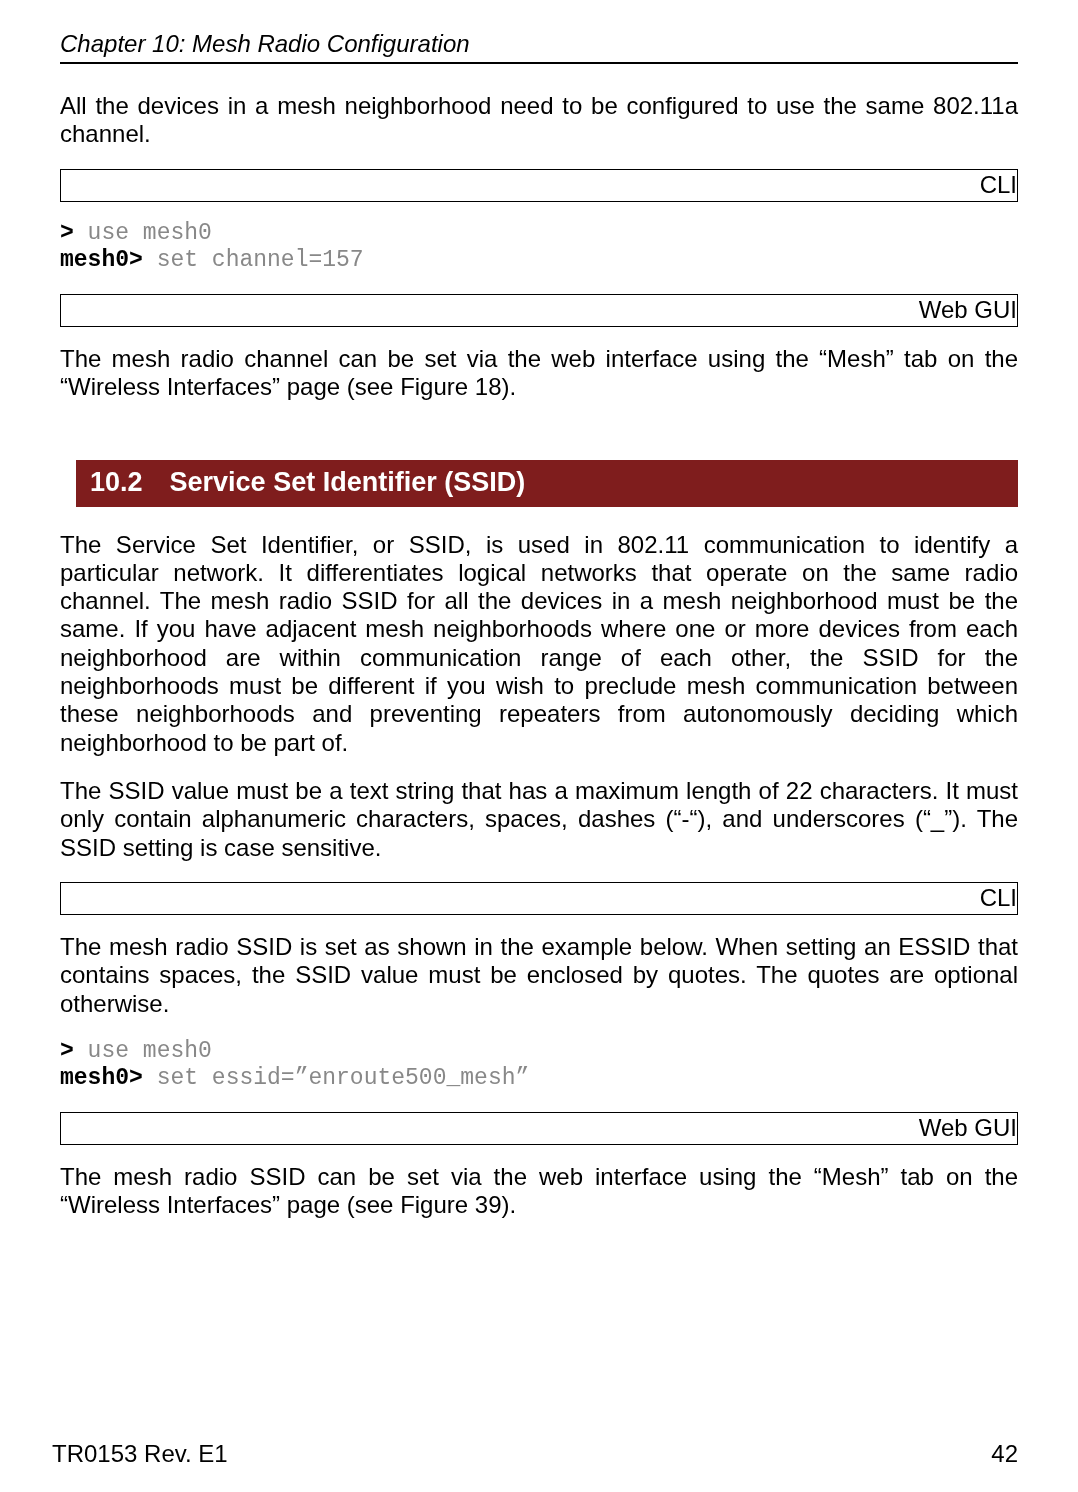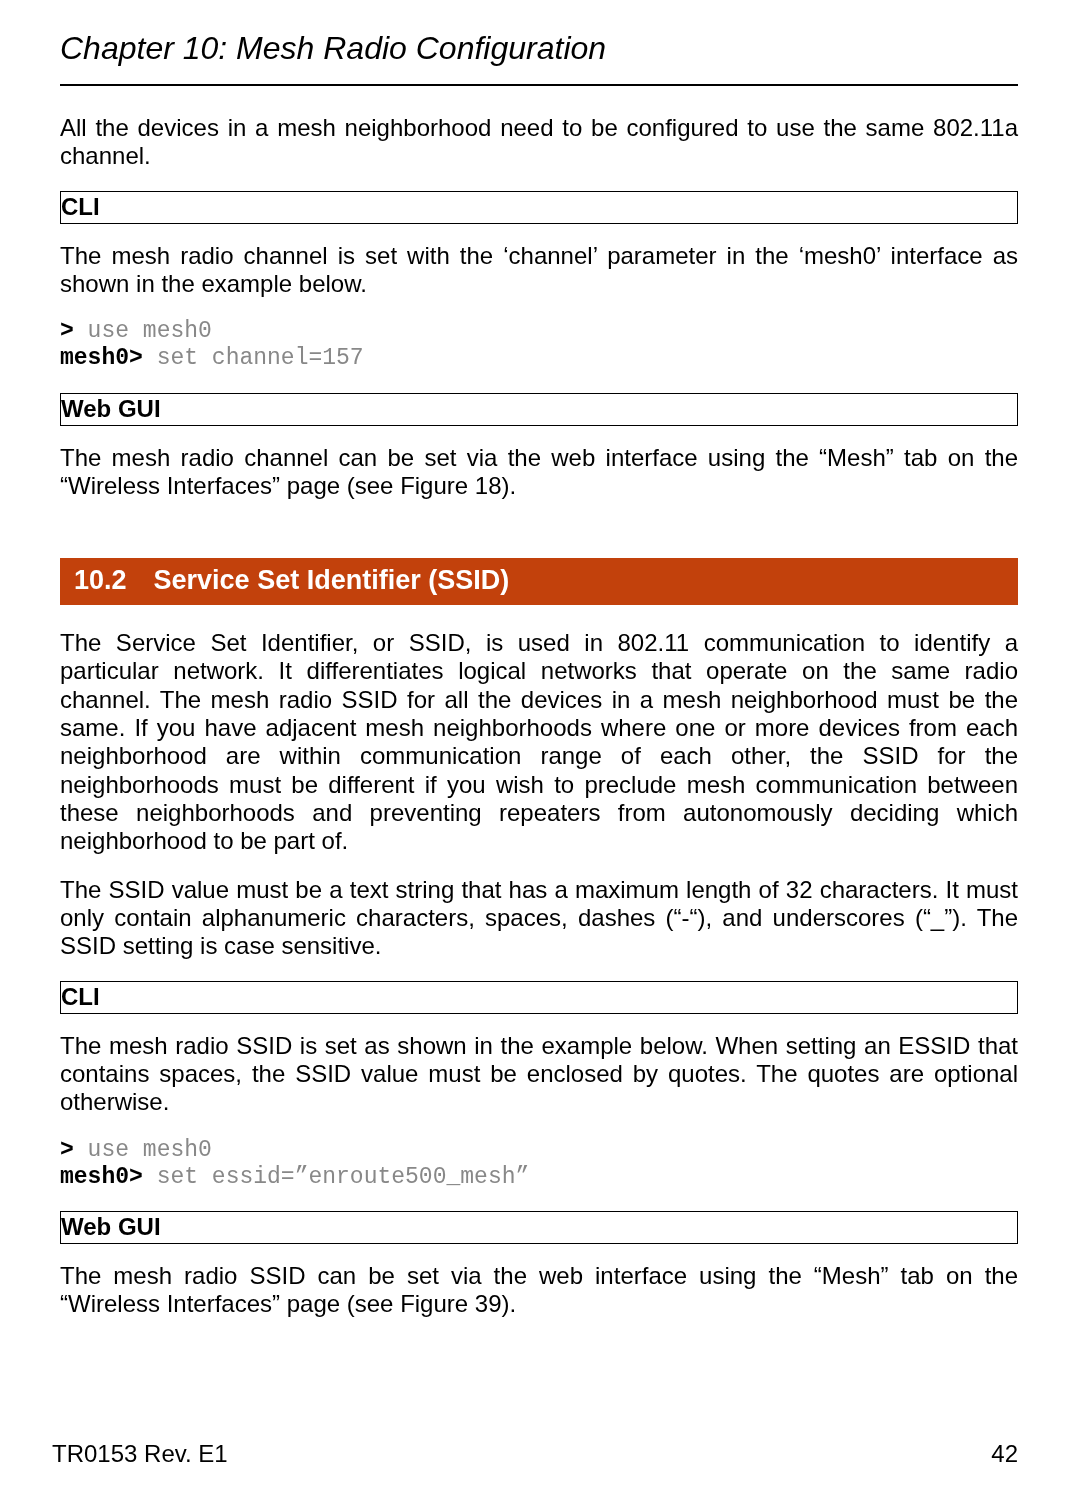--- a/index.html
+++ b/index.html
@@ -12,55 +12,55 @@
       font-family: Arial, Helvetica, sans-serif;
       background: #fff;
       color: #000;
       position: relative;
     }
     .page {
       padding: 30px 60px 0 60px;
     }
     .header-line {
       font-style: italic;
-      font-size: 32px;
+      font-size: 24px;
       border-bottom: 2px solid #000;
-      padding-bottom: 17px;
+      padding-bottom: 4px;
       margin-bottom: 28px;
     }
     .body-text {
       font-size: 24px;
       text-align: justify;
       line-height: 1.18;
       margin: 0 0 20px 0;
     }
     .boxed-heading {
       border: 1.5px solid #000;
-      text-align: left;
-      font-weight: bold;
+      text-align: right;
+      font-weight: normal;
       font-size: 24px;
       padding: 1px 0 2px 0;
       margin: 12px 0 18px 0;
     }
     .cli-block {
       font-family: "Courier New", Courier, monospace;
       font-size: 23px;
       line-height: 1.18;
       margin: 4px 0 20px 0;
       white-space: pre;
     }
     .cli-prompt { font-weight: bold; }
     .cli-cmd { color: #888; }
     .section-bar {
-      background: #c2410c;
+      background: #7f1d1d;
       color: #fff;
       font-weight: bold;
       font-size: 27px;
       padding: 7px 14px 9px 14px;
-      margin: 30px 0 24px 0;
+      margin: 30px 0 24px 16px;
     }
     .section-gap { height: 8px; }
     .footer {
       position: absolute;
       bottom: 24px;
       left: 52px;
       right: 60px;
       font-size: 24px;
       display: flex;
       justify-content: space-between;
@@ -69,36 +69,35 @@
 </head>
 <body>
 
 <div class="page">
   <div class="header-line">Chapter 10: Mesh Radio Configuration</div>
 
   <p class="body-text">All the devices in a mesh neighborhood need to be configured to use the same 802.11a channel.</p>
 
   <div class="boxed-heading">CLI</div>
 
-  <p class="body-text">The mesh radio channel is set with the ‘channel’ parameter in the ‘mesh0’ interface as shown in the example below.</p>
 
   <div class="cli-block"><span class="cli-prompt">&gt;</span><span class="cli-cmd"> use mesh0</span>
 <span class="cli-prompt">mesh0&gt;</span><span class="cli-cmd"> set channel=157</span></div>
 
   <div class="boxed-heading">Web GUI</div>
 
   <p class="body-text">The mesh radio channel can be set via the web interface using the “Mesh” tab on the “Wireless Interfaces” page (see Figure 18).</p>
 
   <div class="section-gap"></div>
 
   <div class="section-bar">10.2 Service Set Identifier (SSID)</div>
 
   <p class="body-text">The Service Set Identifier, or SSID, is used in 802.11 communication to identify a particular network. It differentiates logical networks that operate on the same radio channel. The mesh radio SSID for all the devices in a mesh neighborhood must be the same. If you have adjacent mesh neighborhoods where one or more devices from each neighborhood are within communication range of each other, the SSID for the neighborhoods must be different if you wish to preclude mesh communication between these neighborhoods and preventing repeaters from autonomously deciding which neighborhood to be part of.</p>
 
-  <p class="body-text">The SSID value must be a text string that has a maximum length of 32 characters. It must only contain alphanumeric characters, spaces, dashes (“-“), and underscores (“_”). The SSID setting is case sensitive.</p>
+  <p class="body-text">The SSID value must be a text string that has a maximum length of 22 characters. It must only contain alphanumeric characters, spaces, dashes (“-“), and underscores (“_”). The SSID setting is case sensitive.</p>
 
   <div class="boxed-heading">CLI</div>
 
   <p class="body-text">The mesh radio SSID is set as shown in the example below. When setting an ESSID that contains spaces, the SSID value must be enclosed by quotes. The quotes are optional otherwise.</p>
 
   <div class="cli-block"><span class="cli-prompt">&gt;</span><span class="cli-cmd"> use mesh0</span>
 <span class="cli-prompt">mesh0&gt;</span><span class="cli-cmd"> set essid=”enroute500_mesh”</span></div>
 
   <div class="boxed-heading">Web GUI</div>
 

